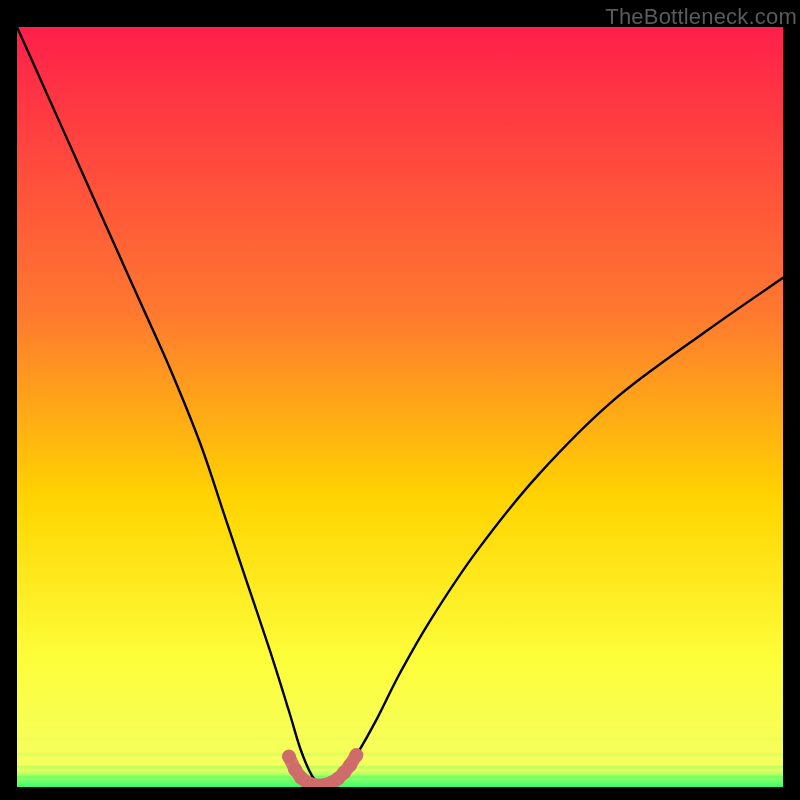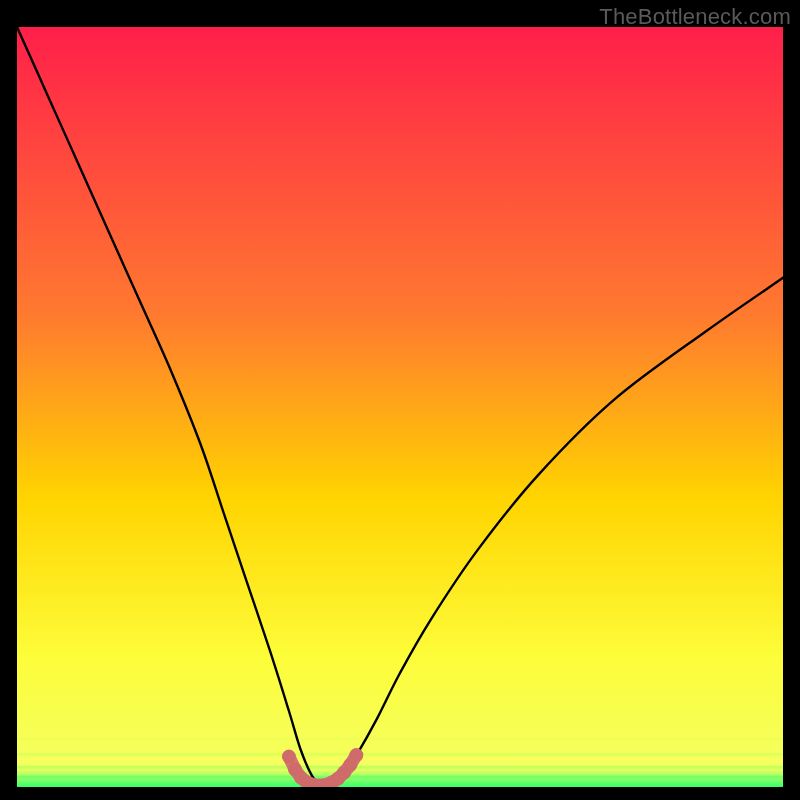--- a/index.html
+++ b/index.html
@@ -13,21 +13,21 @@
   }
   .frame {
     position: relative;
     width: 800px;
     height: 800px;
     background: #000;
   }
   .watermark {
     position: absolute;
     top: 4px;
-    right: 9px;
+    right: 3px;
     color: #5a5a5a;
     font-size: 22px;
     font-weight: 500;
     letter-spacing: 0.2px;
     z-index: 5;
     user-select: none;
   }
   .plot {
     position: absolute;
     left: 17px;

